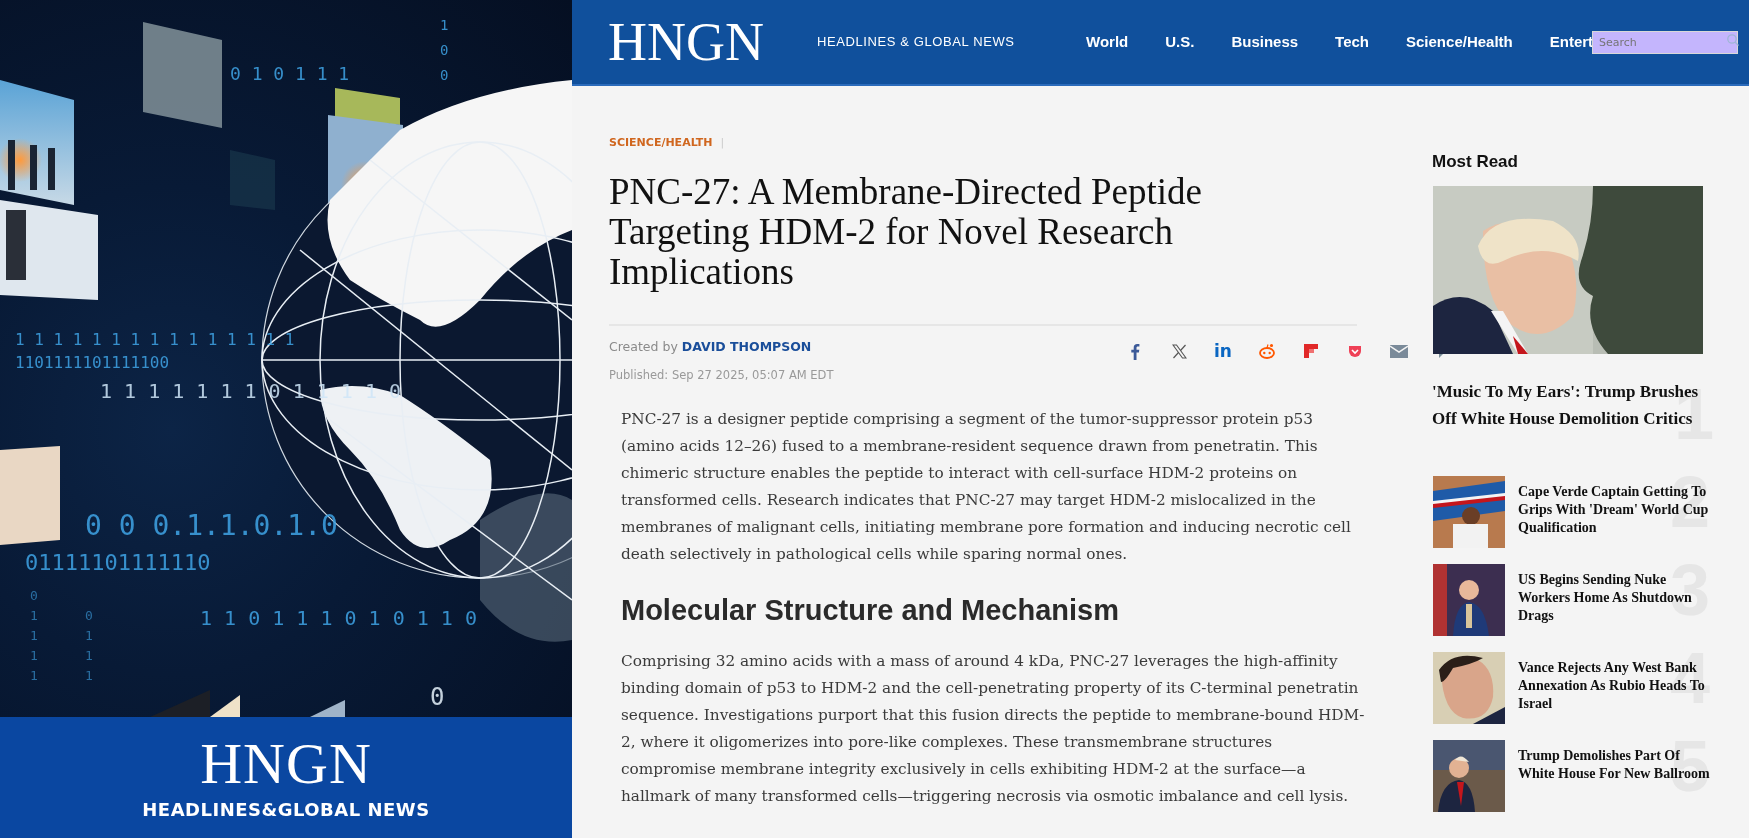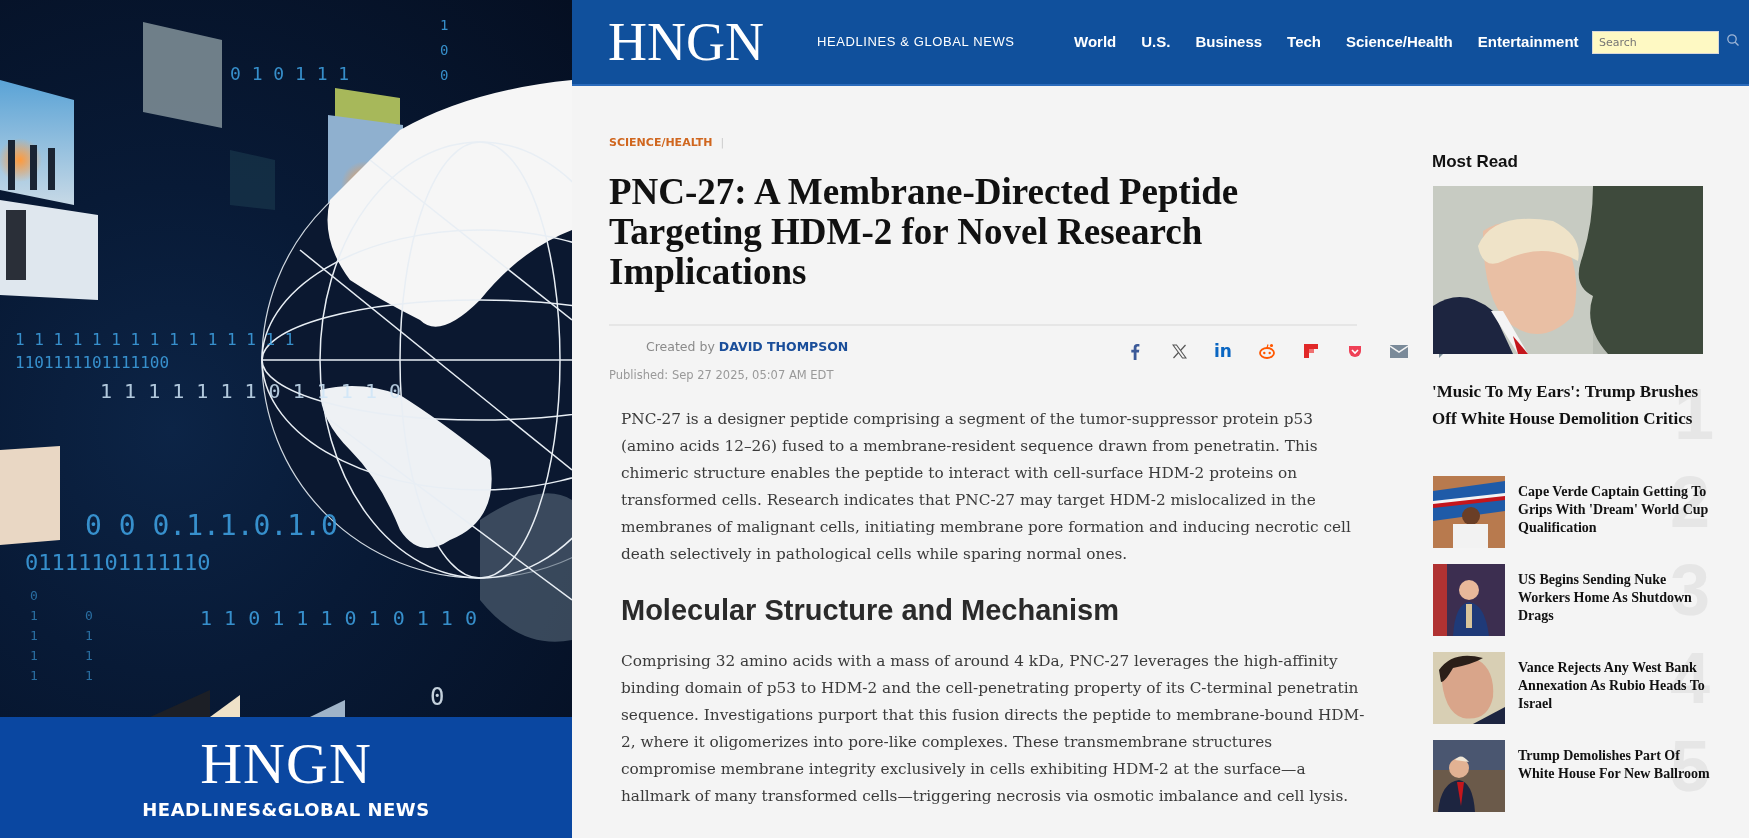--- a/index.html
+++ b/index.html
@@ -12,33 +12,33 @@
     background: radial-gradient(ellipse at 30% 60%, #0c2446 0%, #081a36 40%, #050f22 100%); }
   .ad-banner { position: absolute; left: 0; top: 717px; width: 572px; height: 121px; background: #0a47a1;
     display: flex; flex-direction: column; align-items: center; justify-content: center; }
   .ad-logo { font-family: "Liberation Serif", serif; color: #fff; font-size: 58px; letter-spacing: 1px; line-height: 58px; }
   .ad-tag { font-family: "DejaVu Sans", sans-serif; color: #fff; font-size: 18px; font-weight: bold; letter-spacing: 0.5px; margin-top: 6px; }
 
   
   .header { position: absolute; left: 572px; top: 0; width: 1177px; height: 86px; background: #10509c; border-bottom: 2px solid #2b6bbb; }
   .logo { position: absolute; left: 36px; top: 12px; font-family: "Liberation Serif", serif; color: #fff; font-size: 54px; line-height: 60px; letter-spacing: 0px; }
   .logo-tag { position: absolute; left: 245px; top: 34px; color: #fff; font-family: Liberation Sans, sans-serif; font-size: 13px; letter-spacing: 0.6px; }
-  .nav { position: absolute; left: 502px; top: 33px; display: flex; gap: 0; }
+  .nav { position: absolute; left: 514px; top: 33px; display: flex; gap: 12px; }
   .nav a { color: #fff; font-weight: bold; font-size: 15px; text-decoration: none; margin-right: 25px; font-family: "Liberation Sans", sans-serif; }
-  .search { position: absolute; left: 1020px; top: 31px; width: 127px; height: 23px; background: #fef9c3; border: 1px solid #d8d8d8;
+  .search { position: absolute; left: 1020px; top: 31px; width: 146px; height: 23px; background: #c4b5fd; border: 1px solid #d8d8d8;
     font-size: 11px; color: #666; padding: 0 6px; font-family: "DejaVu Sans", sans-serif; }
   .search-btn { position: absolute; left: 1154px; top: 33px; width: 16px; height: 16px; }
 
   
   .article { position: absolute; left: 609px; top: 86px; width: 750px; }
   .kicker { position: absolute; top: 50px; left: 0; font-family: "DejaVu Sans", sans-serif; font-size: 11px; font-weight: bold; color: #d0661e; }
   .kicker-sep { color: #ccc; margin-left: 8px; font-weight: normal; }
-  .title { position: absolute; top: 86px; left: 0; width: 680px; font-family: "Liberation Serif", serif; font-weight: bold; font-size: 37px; line-height: 40px; color: #111; }
+  .title { position: absolute; top: 86px; left: 0; width: 680px; font-family: "Liberation Serif", serif; font-weight: normal; font-size: 37px; line-height: 40px; color: #111; }
   .rule { position: absolute; top: 238px; left: 0; width: 748px; height: 2px; background: #e6e6e6; }
-  .byline { position: absolute; top: 253px; left: 0; font-family: "DejaVu Sans", sans-serif; font-size: 12.5px; color: #8a8a8a; margin-left: 37px; }
+  .byline { position: absolute; top: 253px; left: 0; font-family: "DejaVu Sans", sans-serif; font-size: 12.5px; color: #8a8a8a; }
   .byline .author { color: #1a4e9a; font-weight: bold; }
   .pub { position: absolute; top: 282px; left: 0; font-family: "DejaVu Sans", sans-serif; font-size: 11.5px; color: #999; }
   .share { position: absolute; top: 255px; left: 512px; display: flex; align-items: center; gap: 16px; }
   .share span { display: inline-flex; width: 28px; height: 20px; align-items: center; justify-content: center; }
   .body { position: absolute; top: 320px; left: 12px; width: 748px; font-family: "DejaVu Serif", serif; font-size: 15.3px; line-height: 27px; color: #3a3a3a; }
   .body p { margin-bottom: 0; }
   .h2 { font-family: "Liberation Sans", sans-serif; font-weight: bold; font-size: 29px; color: #2a2a2a; margin: 28px 0 24px 0; line-height: 28px; }
 
   
   .side { position: absolute; left: 1432px; top: 86px; width: 310px; }

